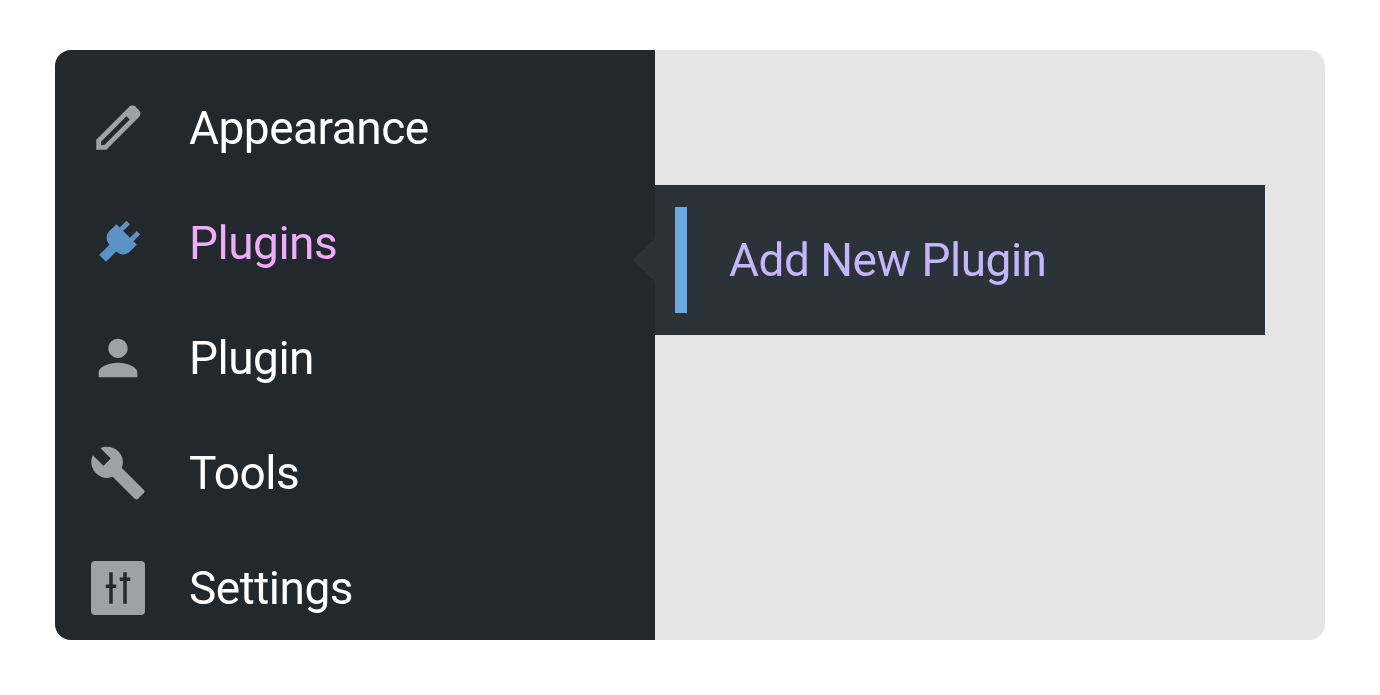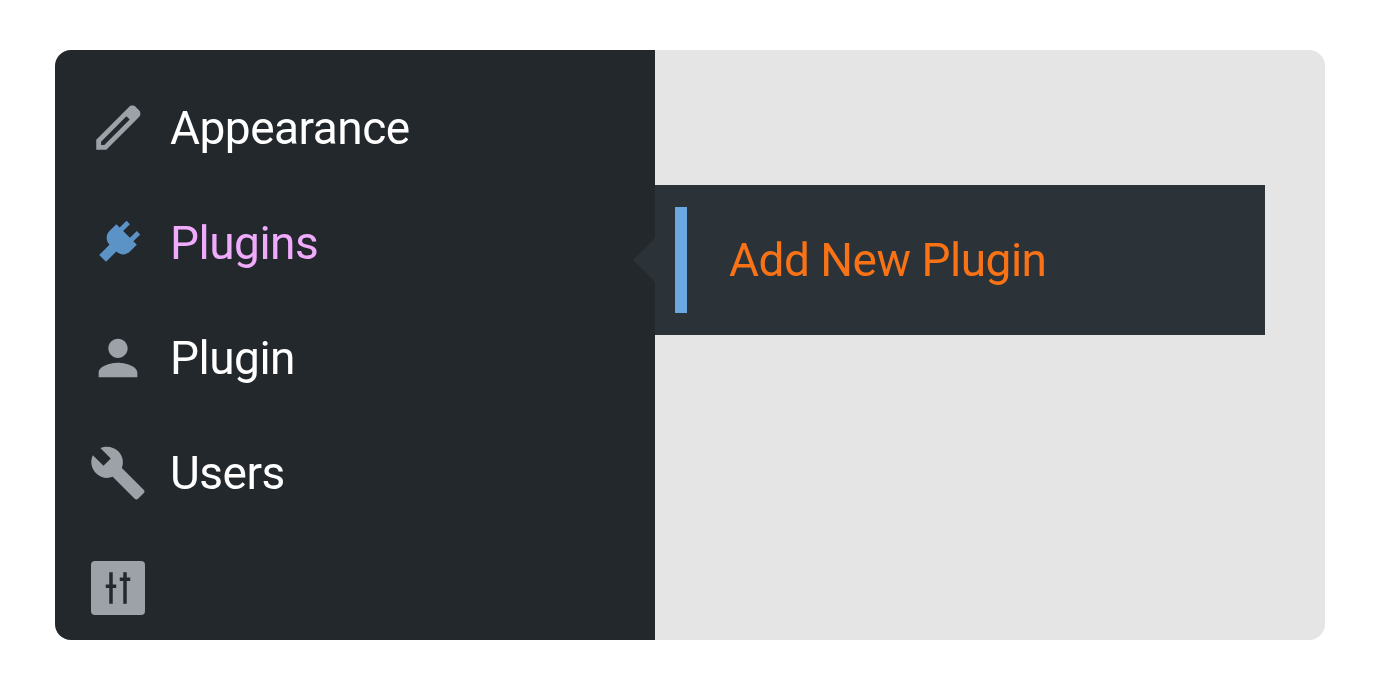--- a/index.html
+++ b/index.html
@@ -53,21 +53,21 @@
     }
     .inactive-icon svg {
       fill: #9ca2a8;
     }
     .active-icon svg {
       fill: #5b93c7;
     }
     .menu-label {
       font-size: 46px;
       font-weight: 400;
-      margin-left: 17px;
+      margin-left: 36px;
       color: #ffffff;
       letter-spacing: -0.5px;
     }
     .menu-label.active {
       color: #f0abfc;
     }
     .flyout {
       position: absolute;
       left: 600px;
       top: 135px;
@@ -92,21 +92,21 @@
       position: absolute;
       left: 20px;
       top: 22px;
       width: 12px;
       height: 106px;
       background: #6ba8e0;
     }
     .flyout-label {
       font-size: 46px;
       font-weight: 400;
-      color: #f97316;
+      color: #c4b5fd;
       margin-left: 74px;
       letter-spacing: -0.5px;
     }
     .settings-icon-box {
       width: 54px;
       height: 54px;
       background: #9ca2a8;
       border-radius: 4px;
       display: flex;
       align-items: center;
@@ -150,31 +150,32 @@
       </span>
       <span class="menu-label">Plugin</span>
     </div>
 
     <div class="menu-item">
       <span class="menu-icon inactive-icon">
         <svg viewBox="0 0 24 24">
             <path d="M22.7 19l-9.1-9.1c.9-2.3.4-5-1.5-6.9-2-2-5-2.4-7.4-1.3L9 6 6 9 1.6 4.7C.4 7.1.9 10.1 2.9 12.1c1.9 1.9 4.6 2.4 6.9 1.5l9.1 9.1c.4.4 1 .4 1.4 0l2.3-2.3c.5-.4.5-1.1.1-1.4z"></path>
           </svg>
       </span>
-      <span class="menu-label">Users</span>
+      <span class="menu-label">Tools</span>
     </div>
 
     <div class="menu-item">
       <span class="menu-icon">
         <span class="settings-icon-box">
           <svg viewBox="0 0 24 24">
               <path d="M7 3v7H5v2h2v9h2v-9h2v-2H9V3H7zm8 0v3h-2v2h2v13h2V8h2V6h-2V3h-2z"></path>
             </svg>
         </span>
       </span>
+      <span class="menu-label">Settings</span>
     </div>
 
   </div>
 
   <div class="flyout">
     <div class="flyout-bar"></div>
     <span class="flyout-label">Add New Plugin</span>
   </div>
 </div>
 

